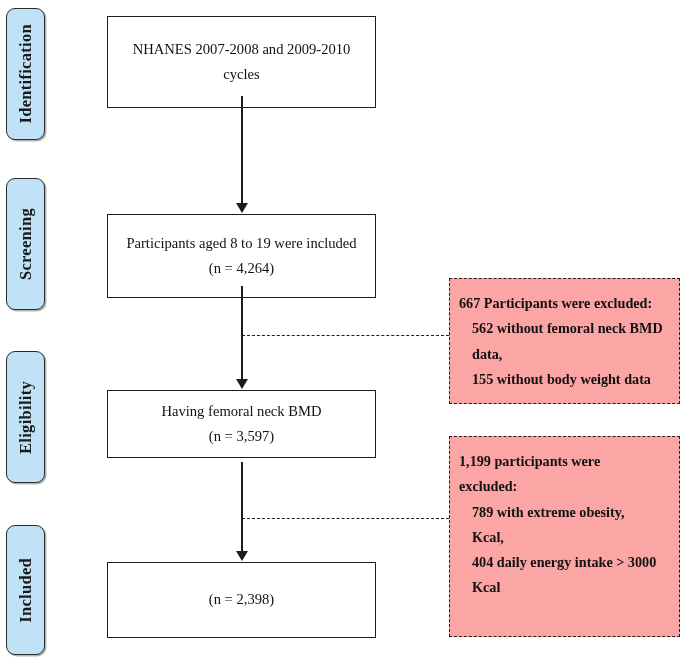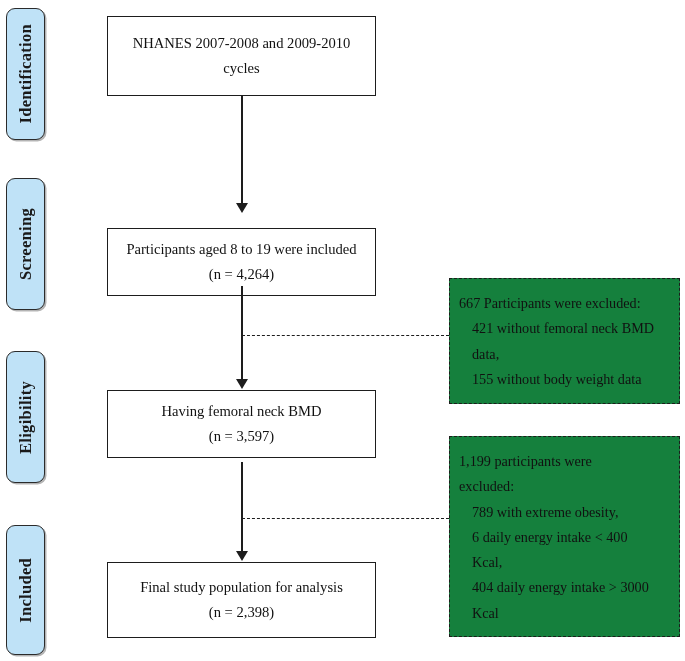--- a/index.html
+++ b/index.html
@@ -60,36 +60,37 @@
     display: flex;
     flex-direction: column;
     align-items: center;
     justify-content: center;
     padding: 6px 10px;
     text-align: center;
     font-size: 14.6px;
     line-height: 1.72;
   }
   .flow-box .line { display: block; white-space: nowrap; }
-  #box-source    { top: 16px;  height: 80px; }
-  #box-screened  { top: 228px; height: 68px; }
+  #box-source    { top: 16px;  height: 92px; }
+  #box-screened  { top: 214px; height: 84px; }
   #box-eligible  { top: 390px; height: 68px; }
   #box-final     { top: 562px; height: 76px; }
 
   
   .excl-box {
     position: absolute;
     left: 449px;
     width: 231px;
     box-sizing: border-box;
-    background: #15803d;
+    background: #fca5a5;
     border: 1.6px dashed #1d1d1d;
     padding: 12px 9px 10px 9px;
     font-size: 14.2px;
     line-height: 1.78;
+    font-weight: bold;
   }
   #excl-one { top: 278px; height: 126px; }
   #excl-two { top: 436px; height: 201px; }
   .excl-box .line { display: block; }
   .excl-box .line.indent { padding-left: 13px; }
 
   
   .v-arrow {
     position: absolute;
     left: 241px;
@@ -148,36 +149,34 @@
     <span class="line">Participants aged 8 to 19 were included</span>
     <span class="line">(n = 4,264)</span>
   </div>
 
   <div class="flow-box" id="box-eligible">
     <span class="line">Having femoral neck BMD</span>
     <span class="line">(n = 3,597)</span>
   </div>
 
   <div class="flow-box" id="box-final">
-    <span class="line">Final study population for analysis</span>
     <span class="line">(n = 2,398)</span>
   </div>
 
   <div class="excl-box" id="excl-one">
     <span class="line">667 Participants were excluded:</span>
-    <span class="line indent">421 without femoral neck BMD</span>
+    <span class="line indent">562 without femoral neck BMD</span>
     <span class="line indent">data,</span>
     <span class="line indent">155 without body weight data</span>
   </div>
 
   <div class="excl-box" id="excl-two">
     <span class="line">1,199 participants were</span>
     <span class="line">excluded:</span>
     <span class="line indent">789 with extreme obesity,</span>
-    <span class="line indent">6 daily energy intake &lt; 400</span>
     <span class="line indent">Kcal,</span>
     <span class="line indent">404 daily energy intake &gt; 3000</span>
     <span class="line indent">Kcal</span>
   </div>
 
   <div class="v-arrow" id="arrow-1"></div>
   <div class="v-arrow" id="arrow-2"></div>
   <div class="v-arrow" id="arrow-3"></div>
 
   <div class="h-dashed" id="dash-1"></div>

